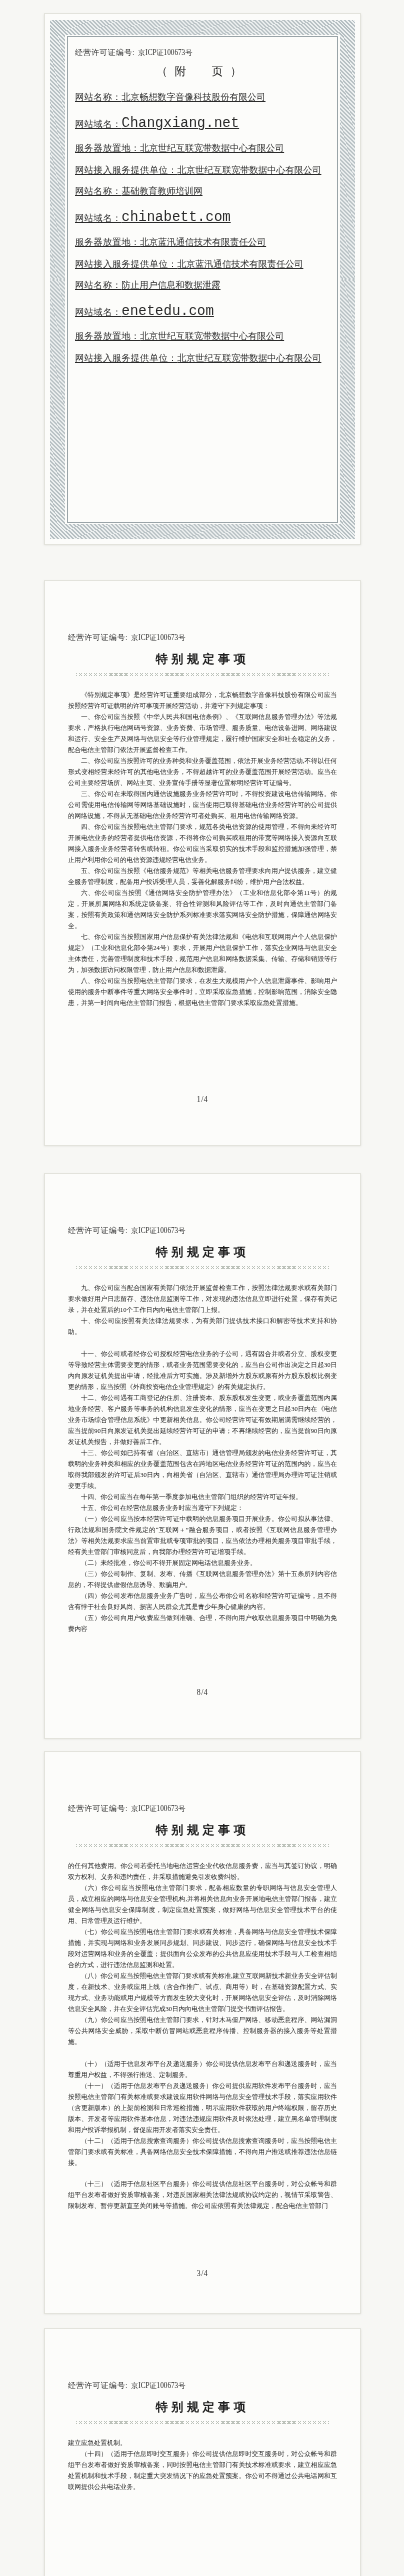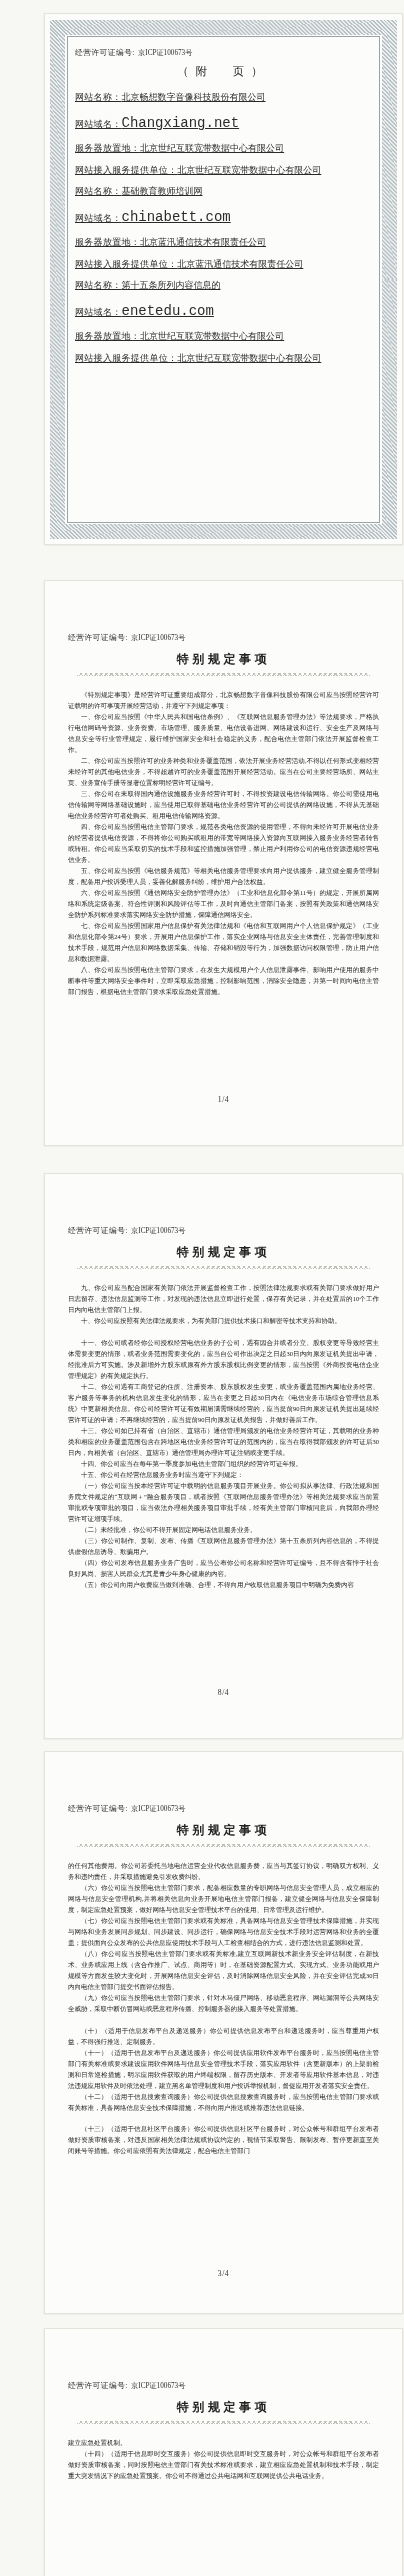--- a/index.html
+++ b/index.html
@@ -9,21 +9,21 @@
     color:#2b2b2b;
   }
   #canvas{
     position:relative;
     width:405px;height:2873px;
     margin:0 auto;
     background:#f7f7f4;
   }
   .sheet{
     position:absolute;
-    left:44px;width:359px;
+    left:44px;width:317px;
     background:#fcfcfa;
     border:0.5px solid #e3e3dc;
     box-shadow:0 0.5px 2.1px rgba(120,120,110,.18);
     box-sizing:border-box;
   }
   
   .ornate-frame{
     position:absolute;inset:5.2px;
     border:15.5px solid transparent;
     border-image:repeating-linear-gradient(45deg,#b7c0c3 0 2.6px,#eef1f1 2.6px 5.2px) 30 round;
@@ -117,21 +117,21 @@
       <div class="p1-subtitle">（附　页）</div>
       <div class="p1-entries">
           <div class="entry-row"><span class="entry-label">网站名称：</span><span class="entry-value">北京畅想数字音像科技股份有限公司</span></div>
           <div class="entry-row"><span class="entry-label">网站域名：</span><span class="entry-value mono">Changxiang.net</span></div>
           <div class="entry-row"><span class="entry-label">服务器放置地：</span><span class="entry-value">北京世纪互联宽带数据中心有限公司</span></div>
           <div class="entry-row"><span class="entry-label">网站接入服务提供单位：</span><span class="entry-value">北京世纪互联宽带数据中心有限公司</span></div>
           <div class="entry-row"><span class="entry-label">网站名称：</span><span class="entry-value">基础教育教师培训网</span></div>
           <div class="entry-row"><span class="entry-label">网站域名：</span><span class="entry-value mono">chinabett.com</span></div>
           <div class="entry-row"><span class="entry-label">服务器放置地：</span><span class="entry-value">北京蓝汛通信技术有限责任公司</span></div>
           <div class="entry-row"><span class="entry-label">网站接入服务提供单位：</span><span class="entry-value">北京蓝汛通信技术有限责任公司</span></div>
-          <div class="entry-row"><span class="entry-label">网站名称：</span><span class="entry-value">第十五条所列内容信息的</span></div>
+          <div class="entry-row"><span class="entry-label">网站名称：</span><span class="entry-value">防止用户信息和数据泄露</span></div>
           <div class="entry-row"><span class="entry-label">网站域名：</span><span class="entry-value mono">enetedu.com</span></div>
           <div class="entry-row"><span class="entry-label">服务器放置地：</span><span class="entry-value">北京世纪互联宽带数据中心有限公司</span></div>
           <div class="entry-row"><span class="entry-label">网站接入服务提供单位：</span><span class="entry-value">北京世纪互联宽带数据中心有限公司</span></div>
         </div>
     </div>
   </section>
 
   <section class="sheet" style="top:580px;height:566px;">
     <div class="sp-content">
       <div class="lic-header">

